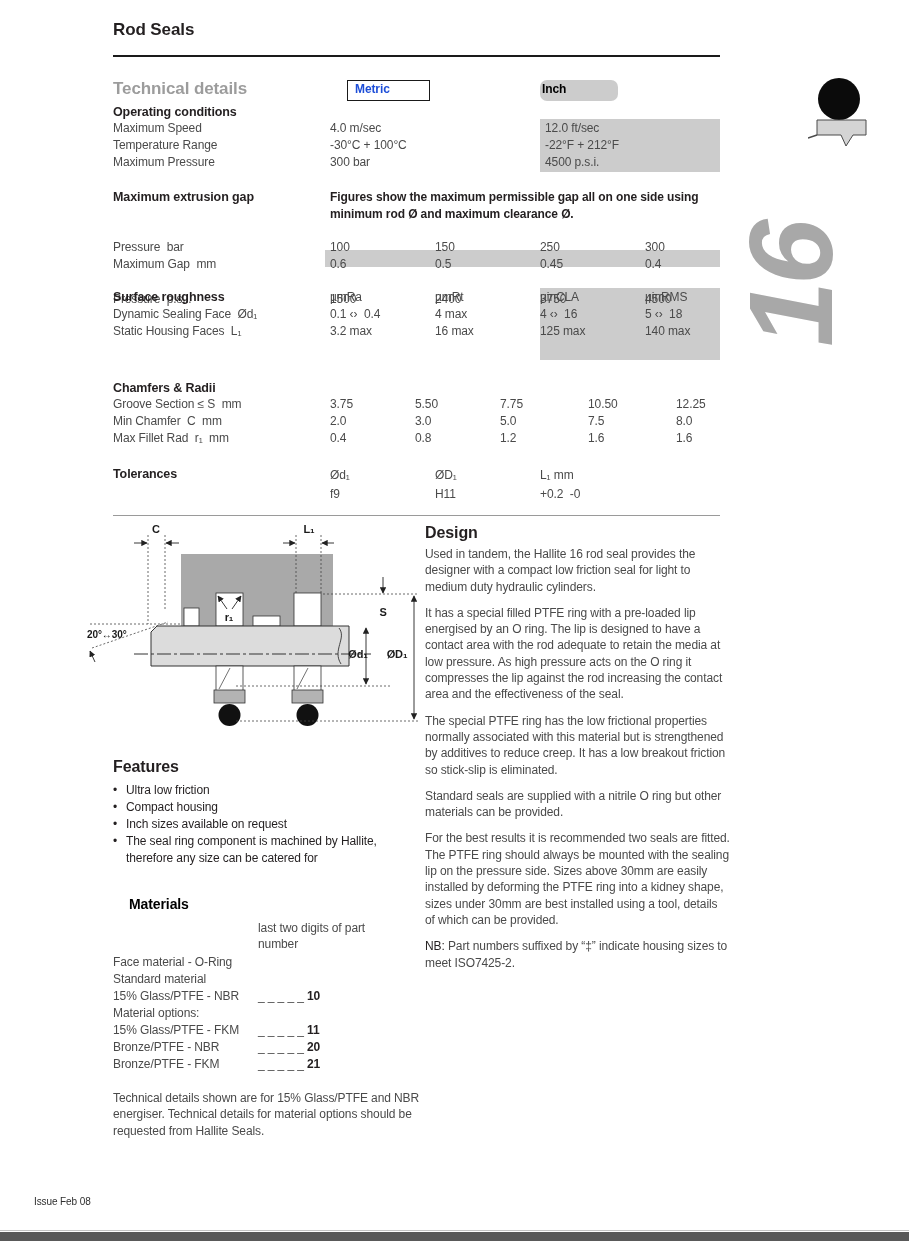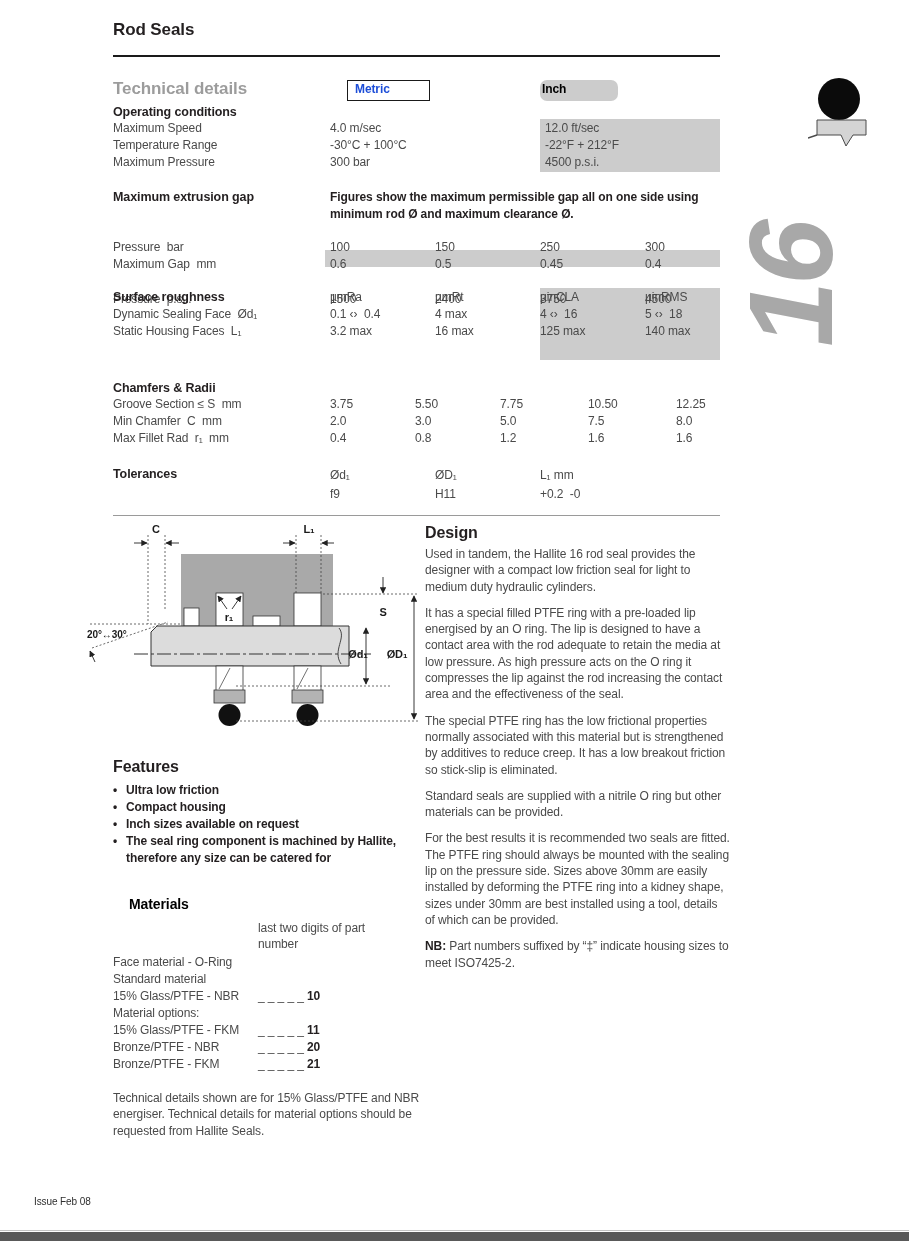--- a/index.html
+++ b/index.html
@@ -1,20 +1,20 @@
 <!DOCTYPE html>
 <html><head>
 <meta charset="utf-8">
 <style>
   html,body{margin:0;padding:0;background:#e8e8e6;}
   #page{position:relative;width:909px;height:1241px;background:#ffffff;margin:0 auto;
         font-family:"Liberation Sans","DejaVu Sans",sans-serif;color:#4a4a4a;font-size:12px;
         letter-spacing:-0.1px;overflow:hidden;}
   .abs{position:absolute;}
-  .b{font-weight:700;color:#231f20;}
+  .b{font-weight:400;color:#231f20;}
 
   
   .doc-title{left:113px;top:20px;font-size:17px;font-weight:700;color:#231f20;}
   .top-rule{left:113px;top:55px;width:607px;height:2px;background:#1a1a1a;}
   .tech-heading{left:113px;top:79px;font-size:17px;font-weight:700;color:#9c9c9c;}
   .metric-box{left:325px;top:80px;width:74px;height:18px;background:#fff;border:1.5px solid #1a1a1a;
               font-weight:700;color:#1d4ed8;padding:1px 0 0 7px;margin-left:22px;}
   .inch-box{left:540px;top:80px;width:76px;height:19px;background:#cccccc;
             font-weight:700;color:#000000;padding:2px 0 0 2px;border-radius:7px;}
 
@@ -37,21 +37,21 @@
   .mid-rule{left:113px;top:515px;width:607px;height:1px;background:#9a9a9a;}
 
   
   .design{left:425px;top:524px;width:305px;}
   .design h3{margin:0 0 4px 0;font-size:16px;color:#231f20;}
   .design p{margin:0 0 10px 0;line-height:16.3px;}
 
   
   .features{left:113px;top:758px;width:310px;}
   .features h3{margin:0 0 6px 0;font-size:16px;color:#231f20;}
-  .features .fi{position:relative;padding-left:13px;font-weight:700;color:#231f20;line-height:17px;}
+  .features .fi{position:relative;padding-left:13px;font-weight:400;color:#231f20;line-height:17px;}
   .features .fi::before{content:"•";position:absolute;left:0;top:0;}
 
   
   .materials{left:113px;top:896px;width:320px;}
   .materials h3{margin:0 0 8px 16px;font-size:14px;color:#000000;}
   .mat-colhead{position:absolute;left:145px;top:24px;width:120px;line-height:16px;}
   .mat-rows{margin-top:42px;}
   .mat-row{display:grid;grid-template-columns:145px 1fr;line-height:17px;}
   .mat-row .code{font-weight:700;color:#231f20;}
   .mat-note{margin-top:17px;line-height:16.3px;width:310px;}

